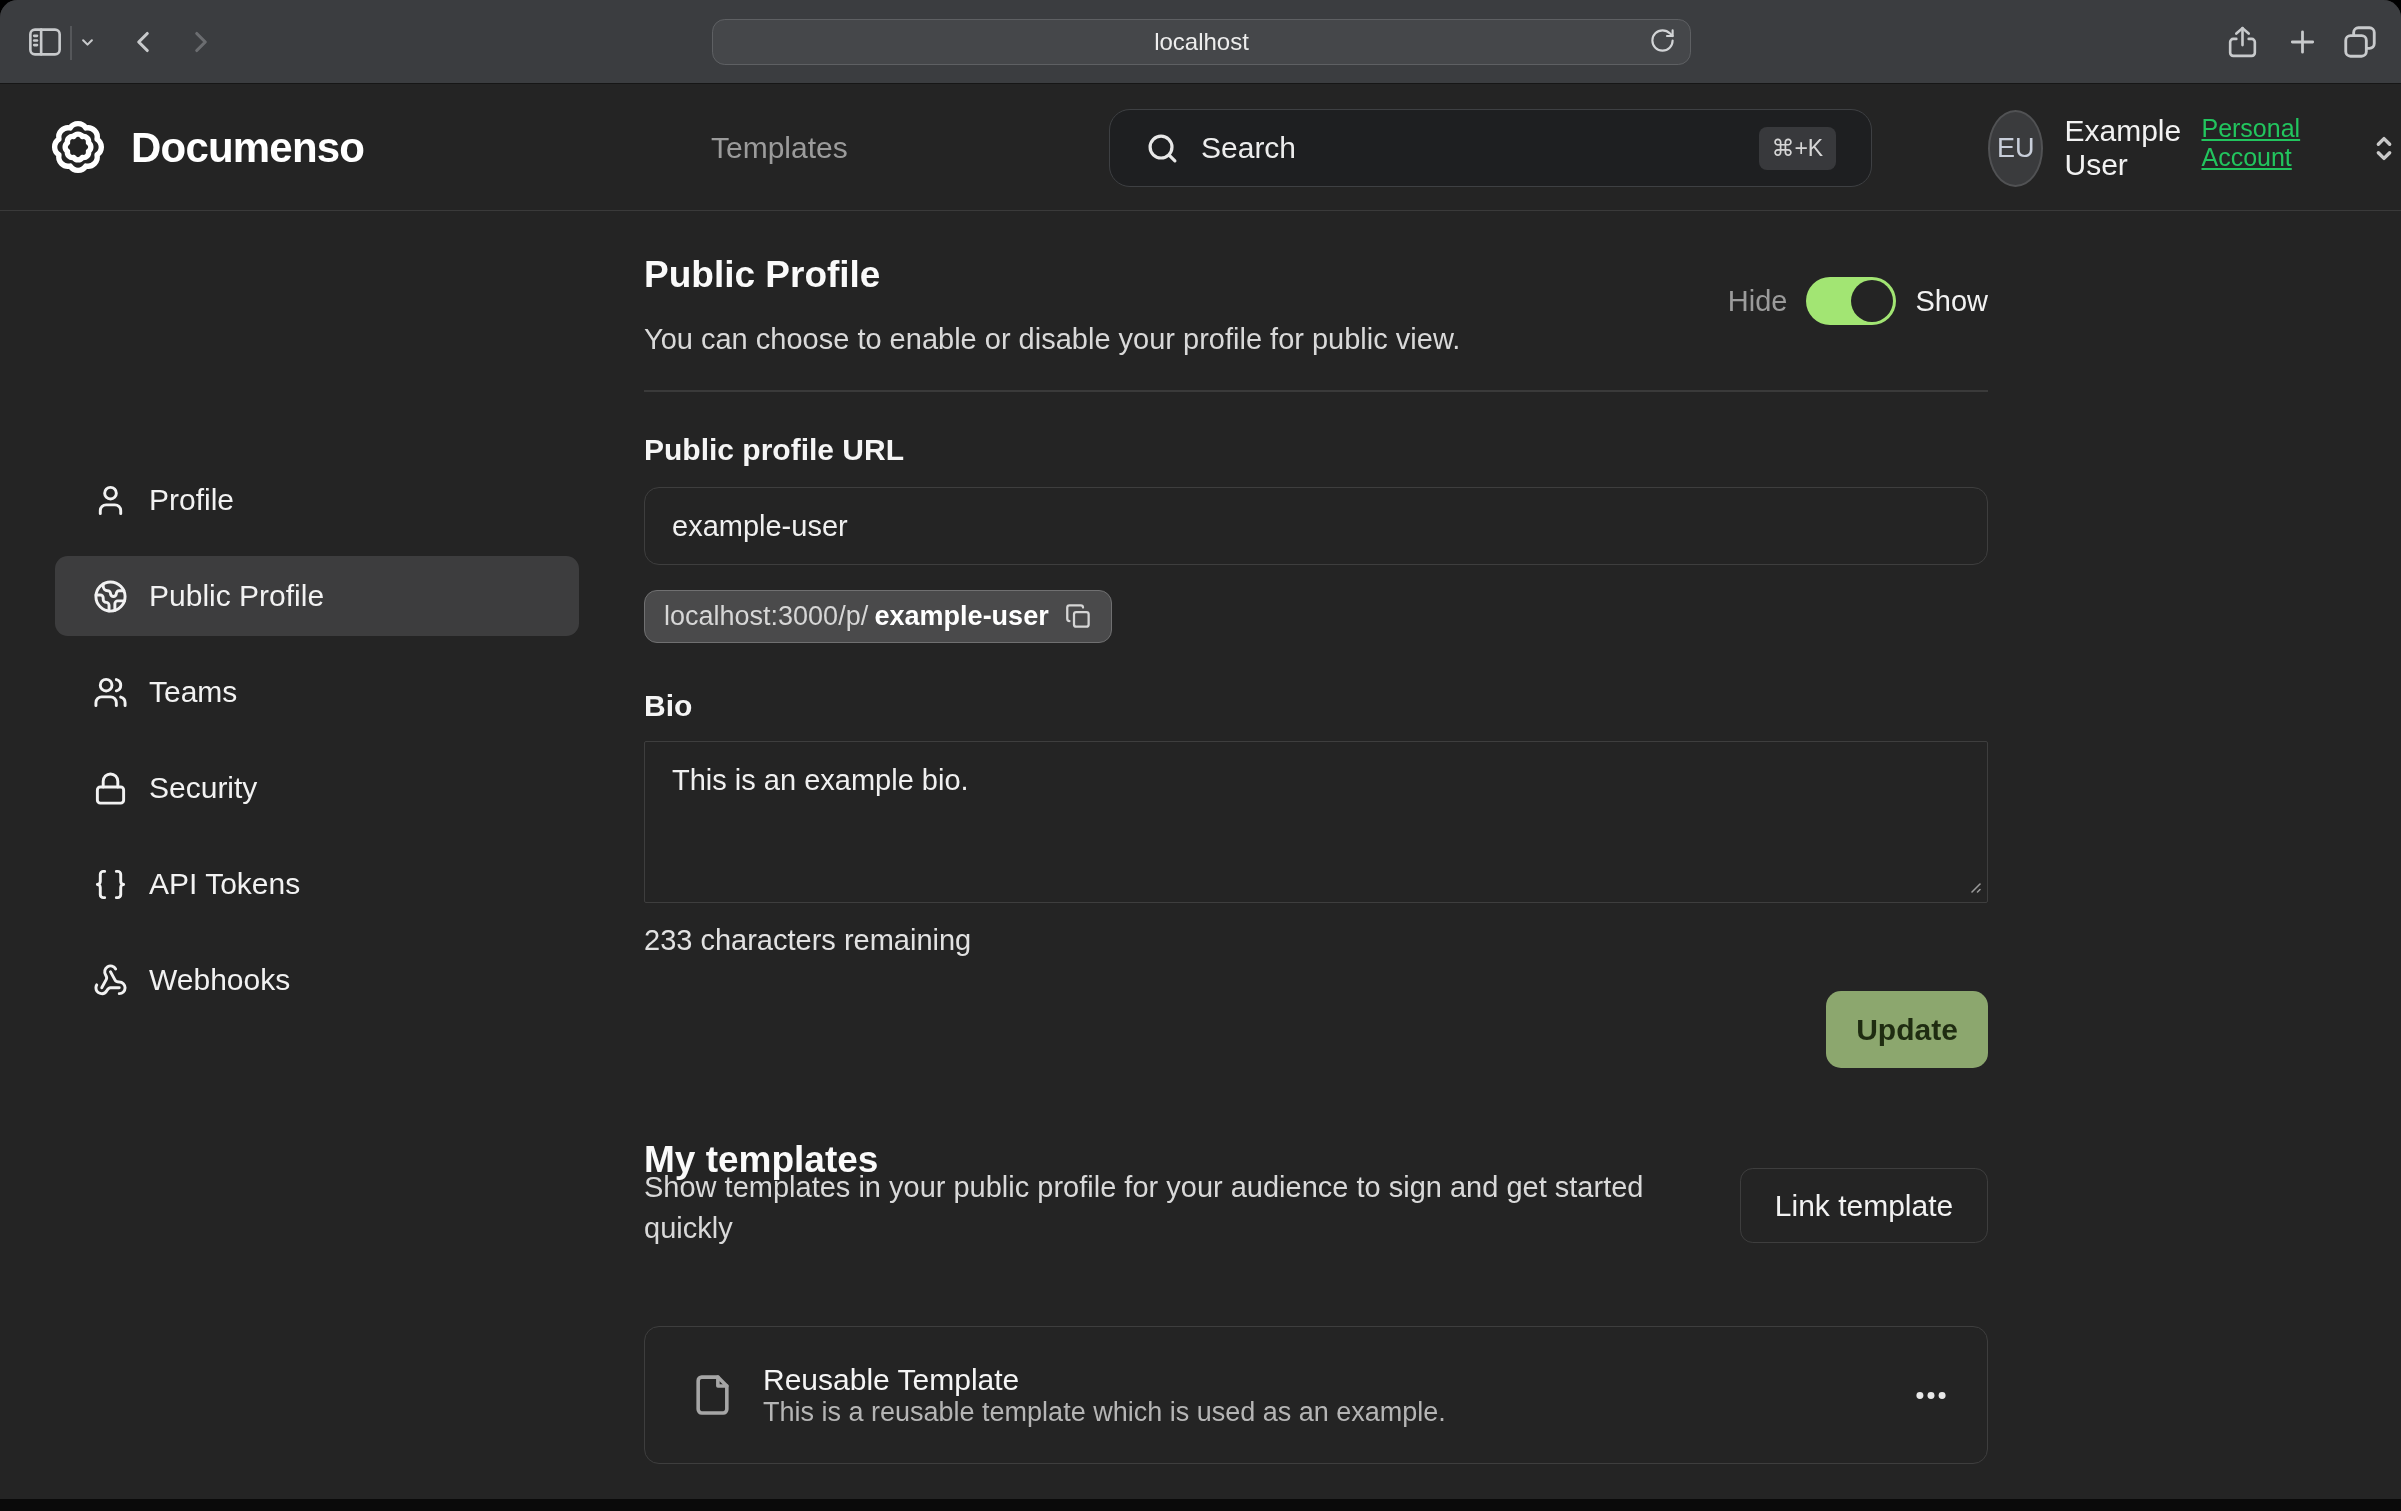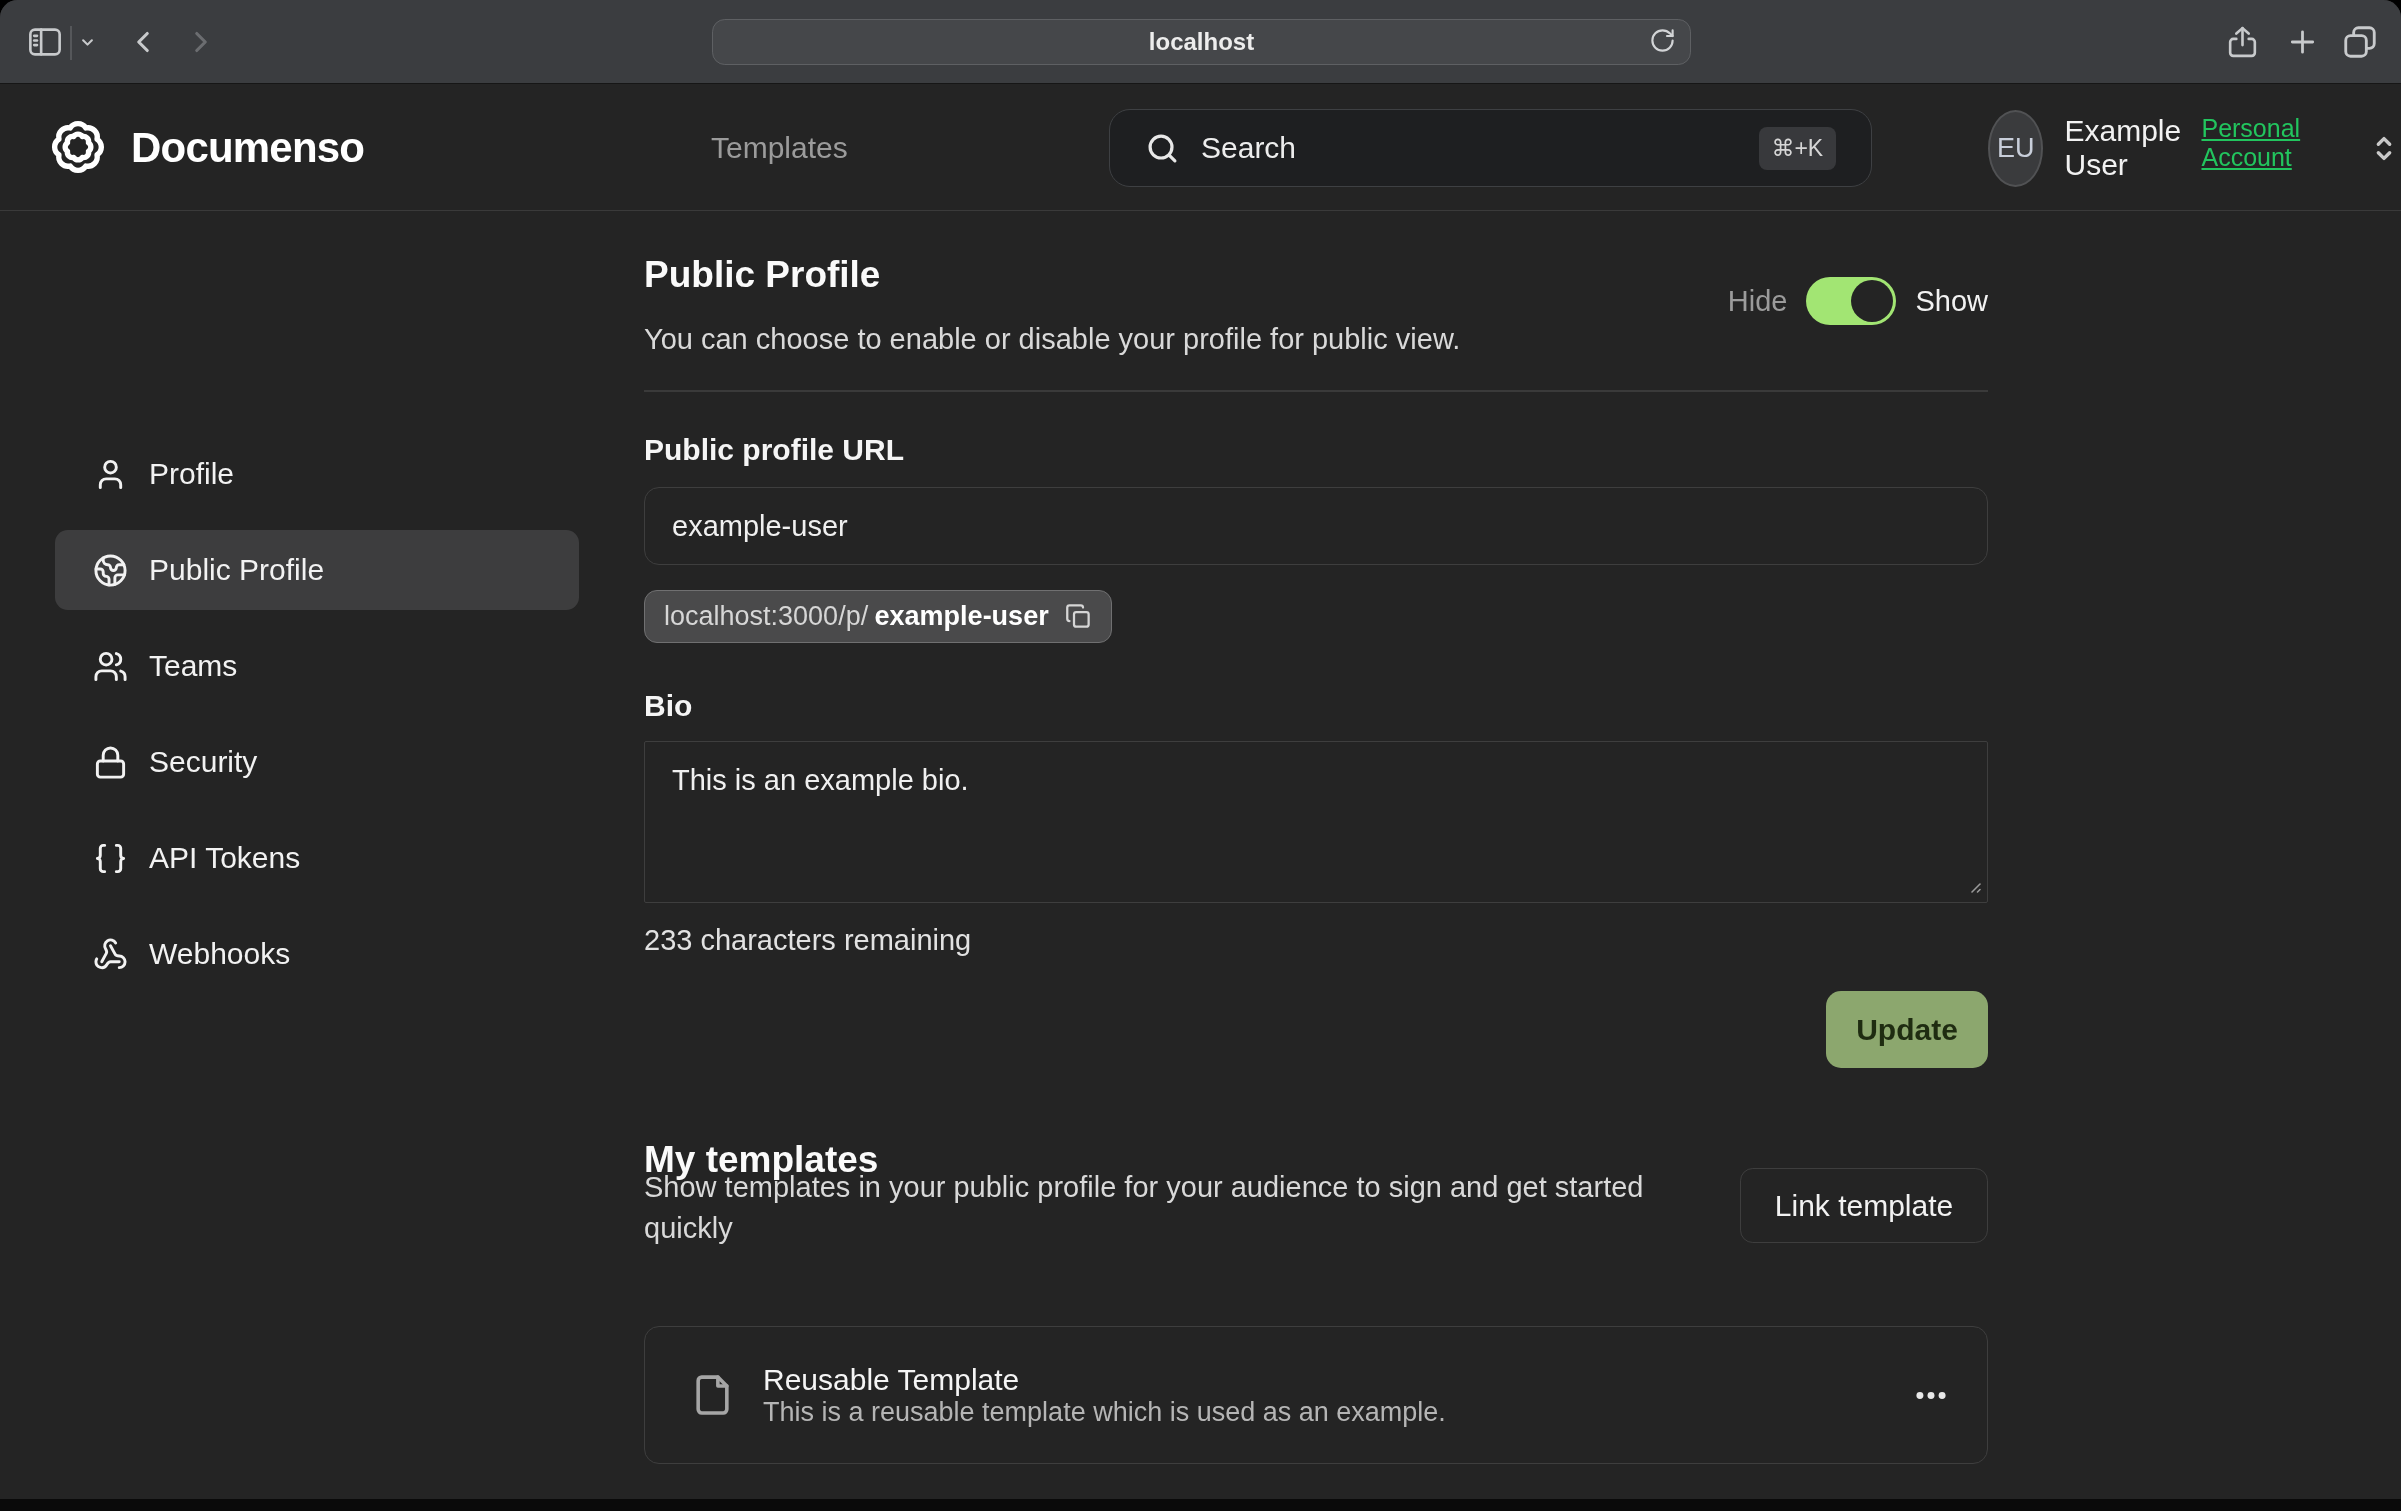--- a/index.html
+++ b/index.html
@@ -1,21 +1,21 @@
 <!DOCTYPE html>
 <html style="font-size:12.8px"><head>
 <meta charset="utf-8">
 <style>
   html,body{margin:0;padding:0;background:#000;}
   *{box-sizing:border-box;}
   body{font-family:"Liberation Sans","DejaVu Sans",sans-serif;-webkit-font-smoothing:antialiased;}
   .window{position:relative;width:2401px;height:1512px;background:#242424;overflow:hidden;border-radius:17.6px 17.6px 0 0;}
 
   
-  .chrome{position:absolute;top:0;left:0;right:0;height:84px;background:#3B3D40;border-bottom:1.6px solid #161616;font-weight:bold;}
+  .chrome{position:absolute;top:0;left:0;right:0;height:84px;background:#3B3D40;border-bottom:1.6px solid #161616;}
   .chrome .cicon{position:absolute;top:50%;transform:translateY(-50%);color:#C8CACC;display:flex;align-items:center;justify-content:center;cursor:default;}
   .chrome .sep{position:absolute;left:70px;top:25.6px;width:1.6px;height:34px;background:#55575A;}
   .urlbar{position:absolute;left:712px;top:19px;width:979px;height:46px;background:#45474A;border:1.6px solid #5E6063;border-radius:12.8px;display:flex;align-items:center;justify-content:center;}
   .urlbar .urltext{color:#EDEDED;font-size:24px;}
   .urlbar .refresh{position:absolute;right:14.4px;top:50%;transform:translateY(-50%);color:#D2D4D6;}
 
   
   .appheader{position:absolute;top:86px;left:0;right:0;height:125px;background:#242424;border-bottom:1.6px solid #3A3A3A;}
   .brand{position:absolute;left:50px;top:0;height:100%;display:flex;align-items:center;gap:25px;}
   .brand .logosvg{color:#FFFFFF;}
@@ -28,21 +28,21 @@
   .searchbox .ph{color:#EDEDED;font-size:30px;}
   .searchbox .kbd{margin-left:auto;background:#38393C;color:#D6D6D6;font-size:23px;border-radius:8px;padding:8px 12.8px;}
   .account{position:absolute;left:1988px;top:0;height:100%;display:flex;align-items:center;cursor:pointer;}
   .avatar{width:77px;height:77px;border-radius:50%;background:#3A3B3D;border:2.4px solid #515254;color:#C8CEDA;font-size:27px;display:flex;align-items:center;justify-content:center;}
   .acct-text{margin-left:21px;display:flex;flex-direction:row;gap:4.8px;}
   .acct-name{color:#F2F2F2;font-size:30px;}
   .acct-type{color:#22c55e;font-size:25px;text-decoration:underline;}
   .acct-chevrons{margin-left:29px;color:#C9C9C9;display:flex;}
 
   
-  .sidebar{position:absolute;left:55px;top:434px;width:524px;}
+  .sidebar{position:absolute;left:55px;top:460px;width:524px;}
   .side-item{height:80px;margin-bottom:16px;display:flex;align-items:center;padding-left:38px;gap:21px;border-radius:12.8px;color:#F2F2F2;font-size:30px;cursor:pointer;}
   .side-item.selected{background:#3D3D3E;}
   .side-item .sicon{display:flex;color:#F2F2F2;}
 
   
   .main{position:absolute;left:644px;top:210px;width:1344px;}
   .page-title{position:absolute;top:44px;left:0;color:#FAFAFA;font-size:37px;font-weight:700;}
   .page-sub{position:absolute;top:113px;left:0;color:#D9D9D9;font-size:29px;}
   .vis-row{position:absolute;top:67px;right:0;height:48px;display:flex;align-items:center;gap:19px;}
   .vis-hide{color:#9B9B9B;font-size:29px;}

